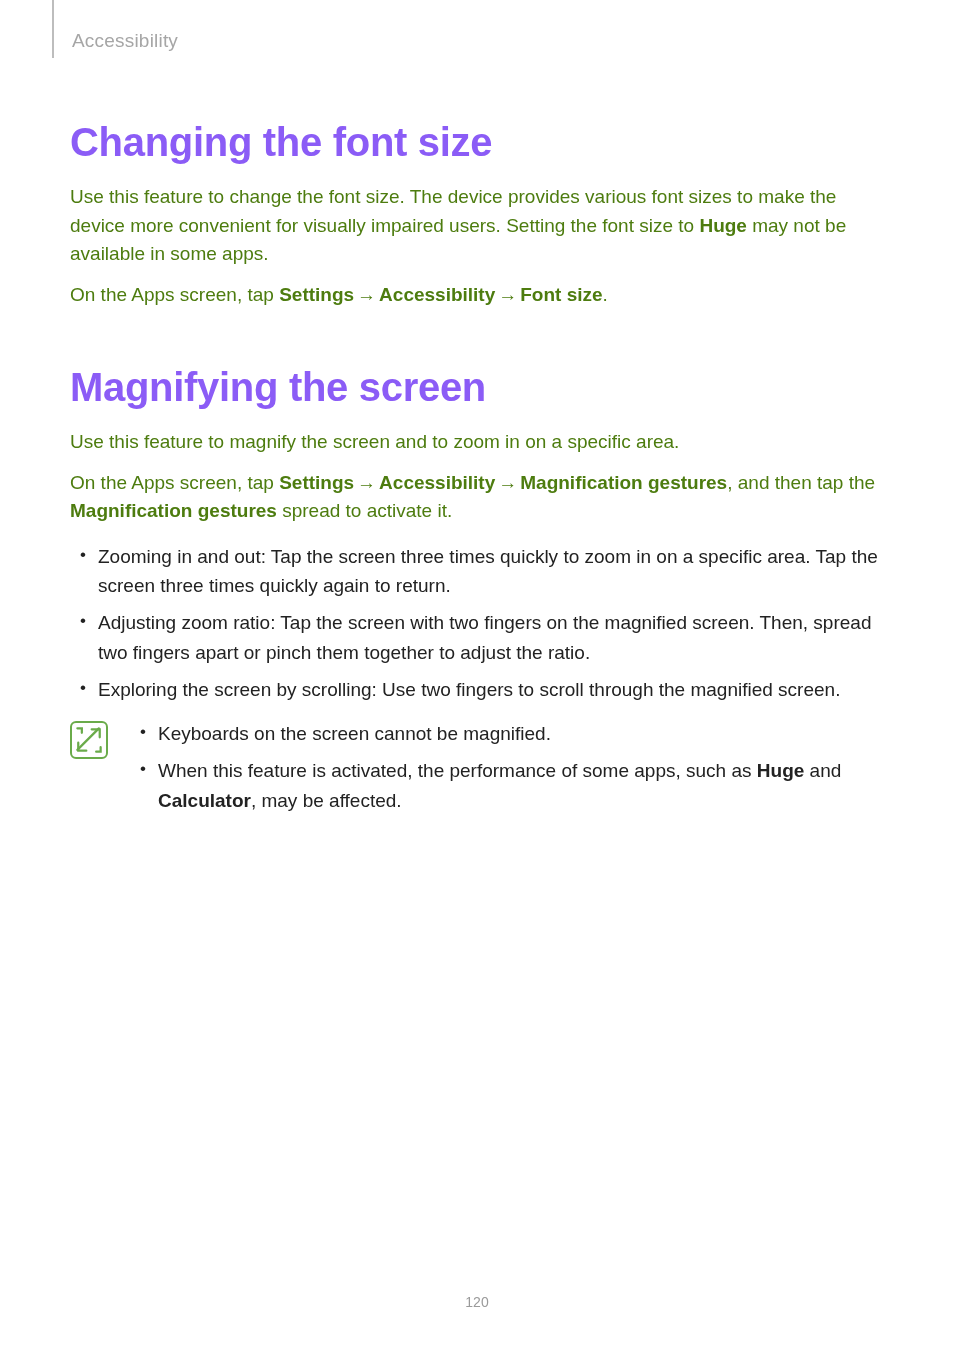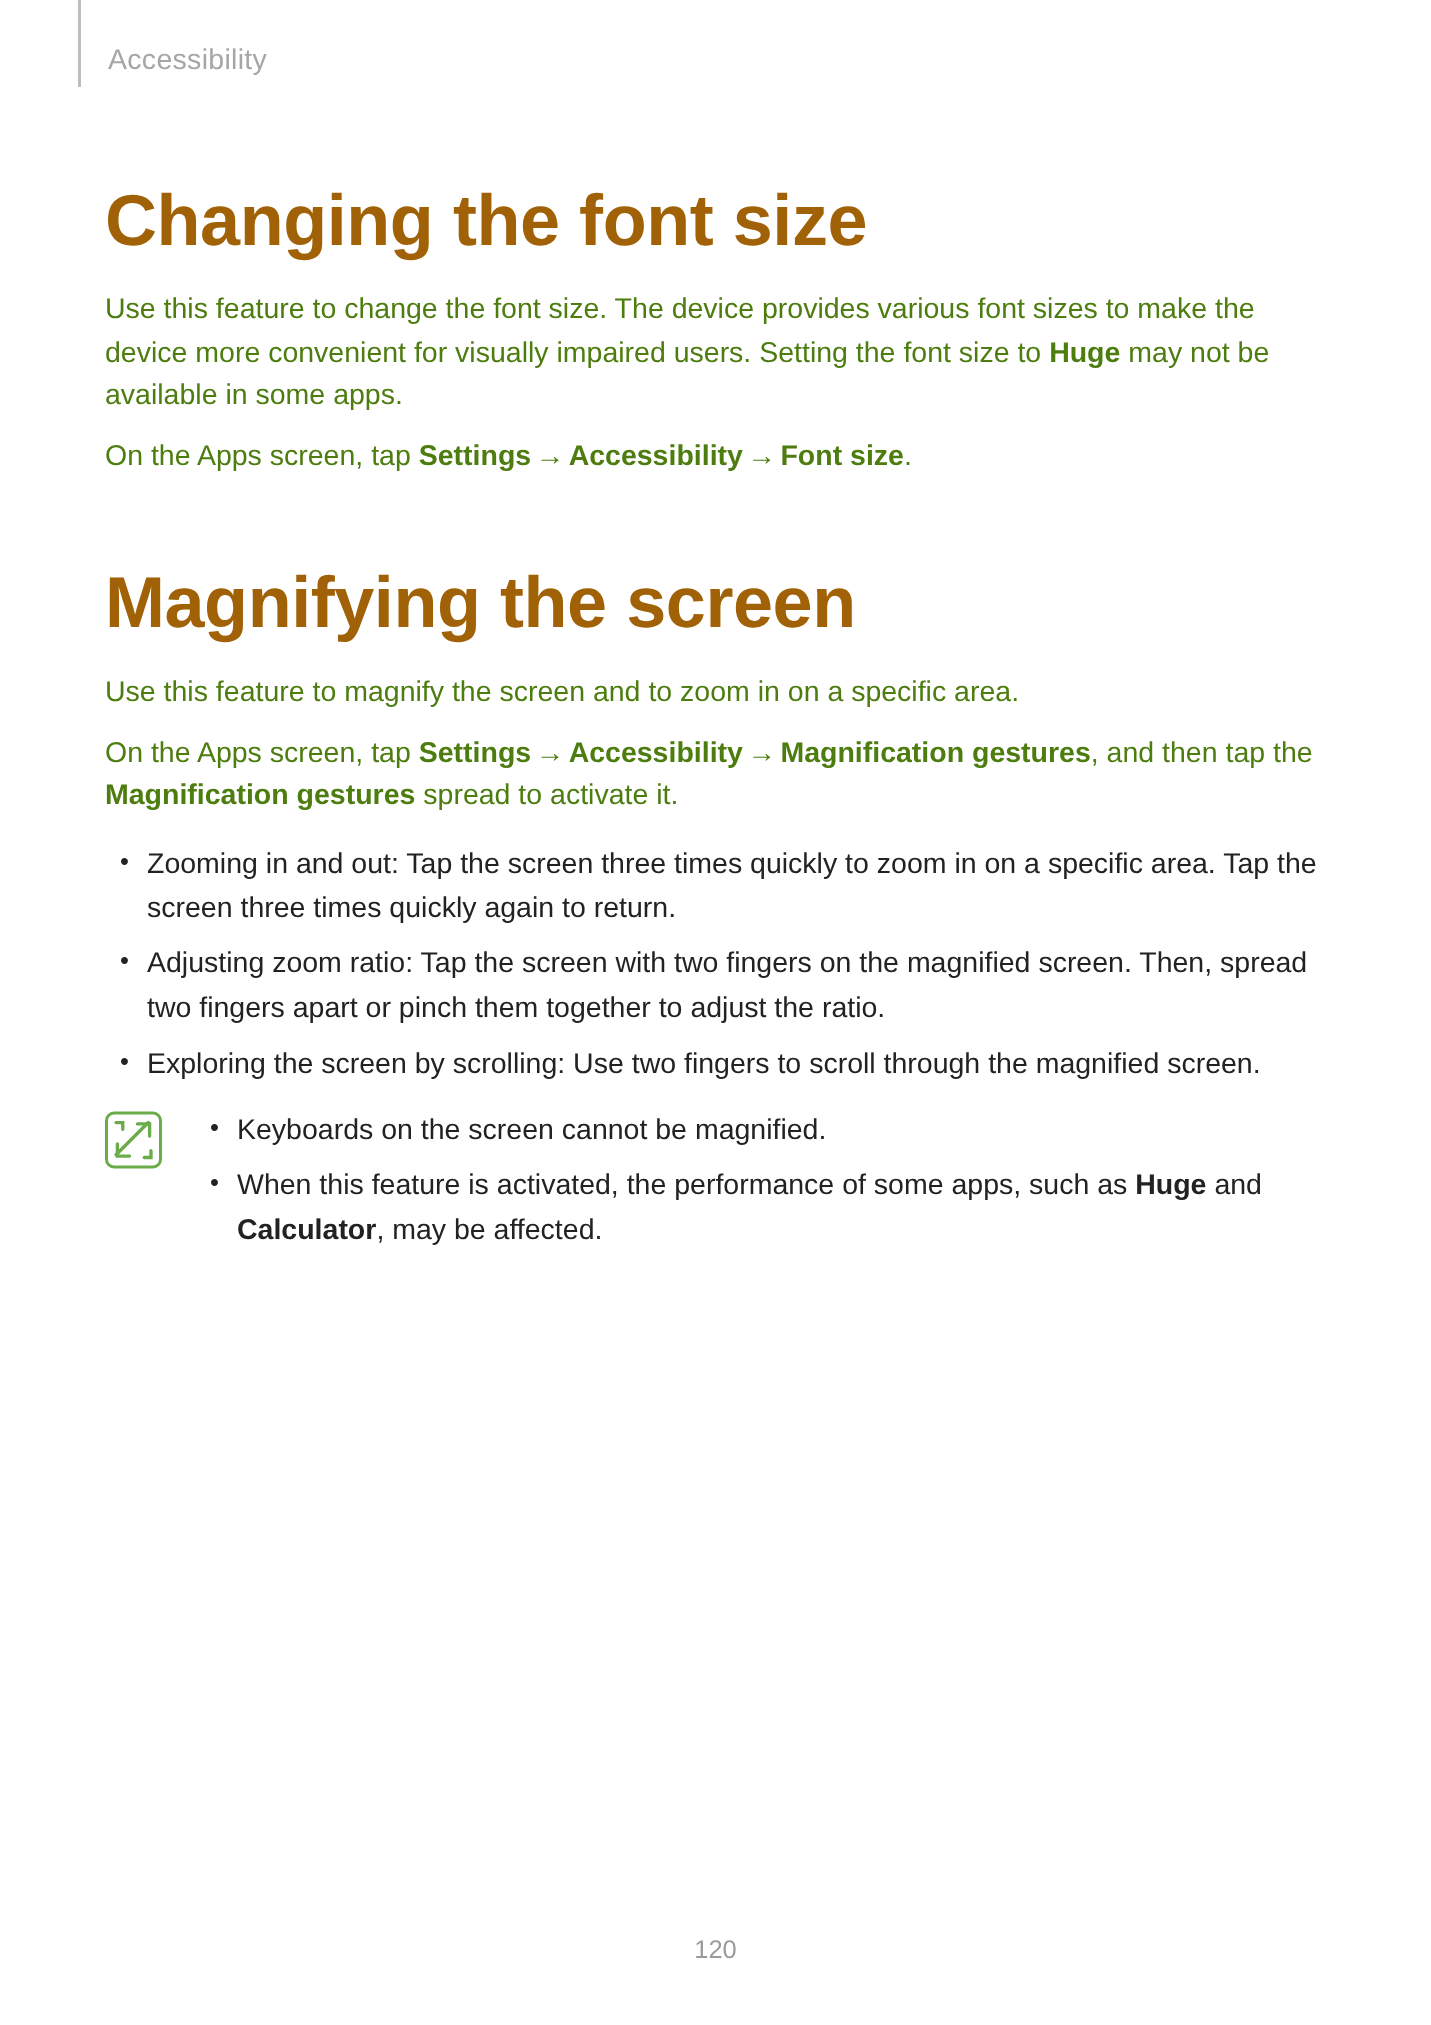--- a/index.html
+++ b/index.html
@@ -27,22 +27,22 @@
       top: 30px;
       left: 72px;
       color: #a6a6a6;
       font-size: 19px;
       letter-spacing: 0.2px;
     }
     .content {
       padding-top: 90px;
     }
     h1 {
-      color: #a16207;
-      font-size: 48px;
+      color: #8b5cf6;
+      font-size: 40px;
       font-weight: 700;
       margin-bottom: 18px;
       letter-spacing: -0.3px;
     }
     .sec {
       margin-bottom: 56px;
     }
     p {
       font-size: 19px;
       line-height: 1.5;
@@ -103,21 +103,21 @@
       top: 0;
       font-size: 17px;
       color: #222;
     }
     .page-num {
       position: absolute;
       bottom: 40px;
       width: 100%;
       text-align: center;
       left: 0;
-      font-size: 17px;
+      font-size: 14px;
       color: #9a9a9a;
     }
     .arrow-sep { padding: 0 3px; }
   </style>
 </head>
 <body>
 
 <div class="header-rule"></div>
 <div class="breadcrumb">Accessibility</div>
 

